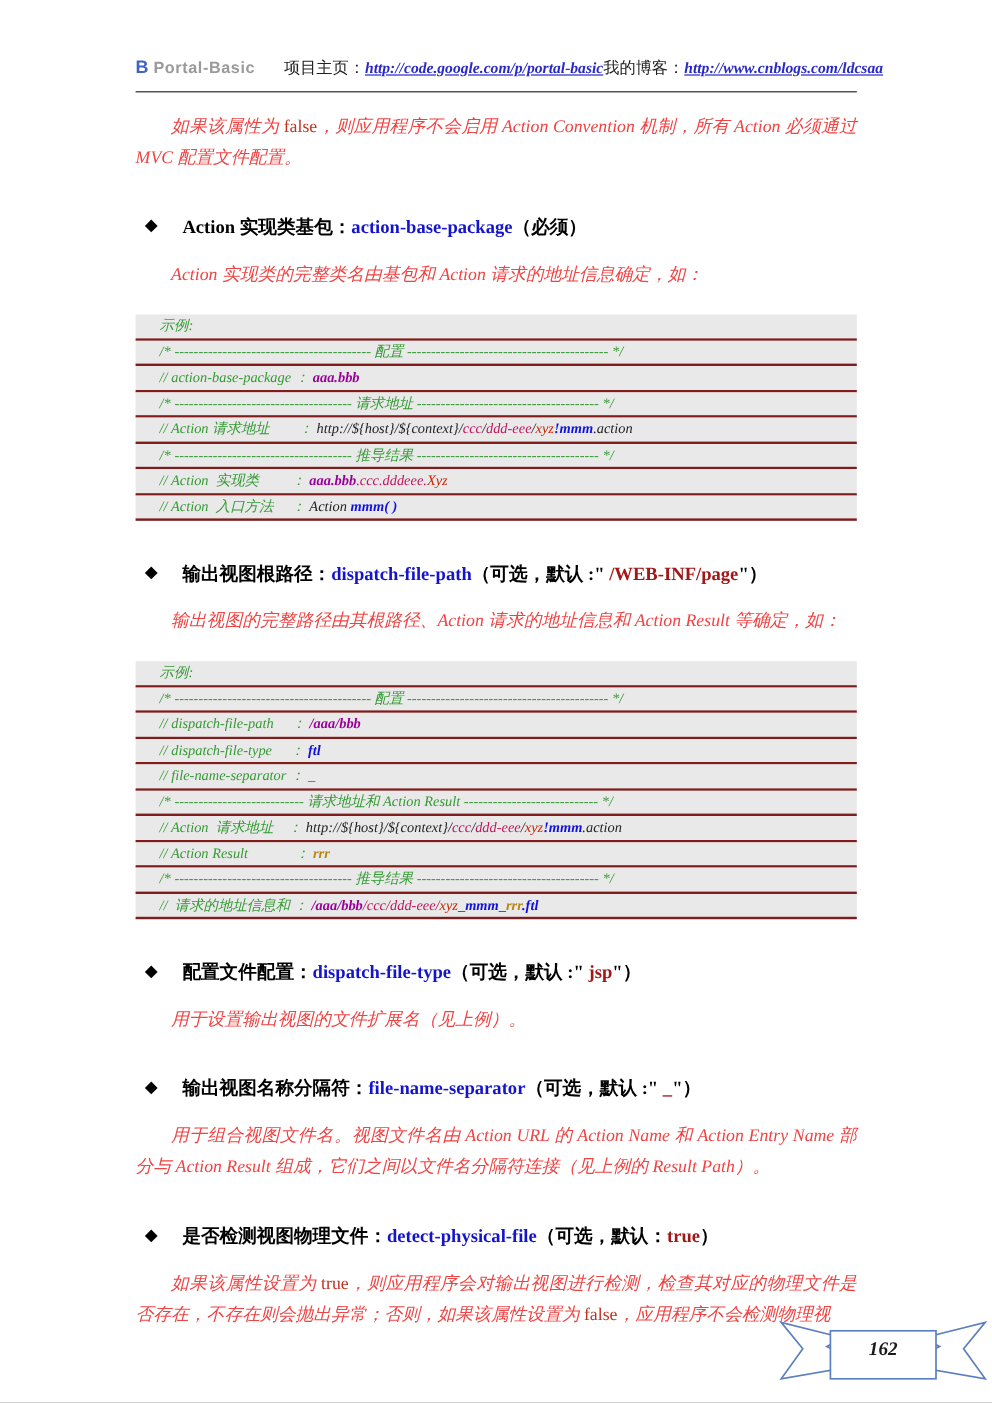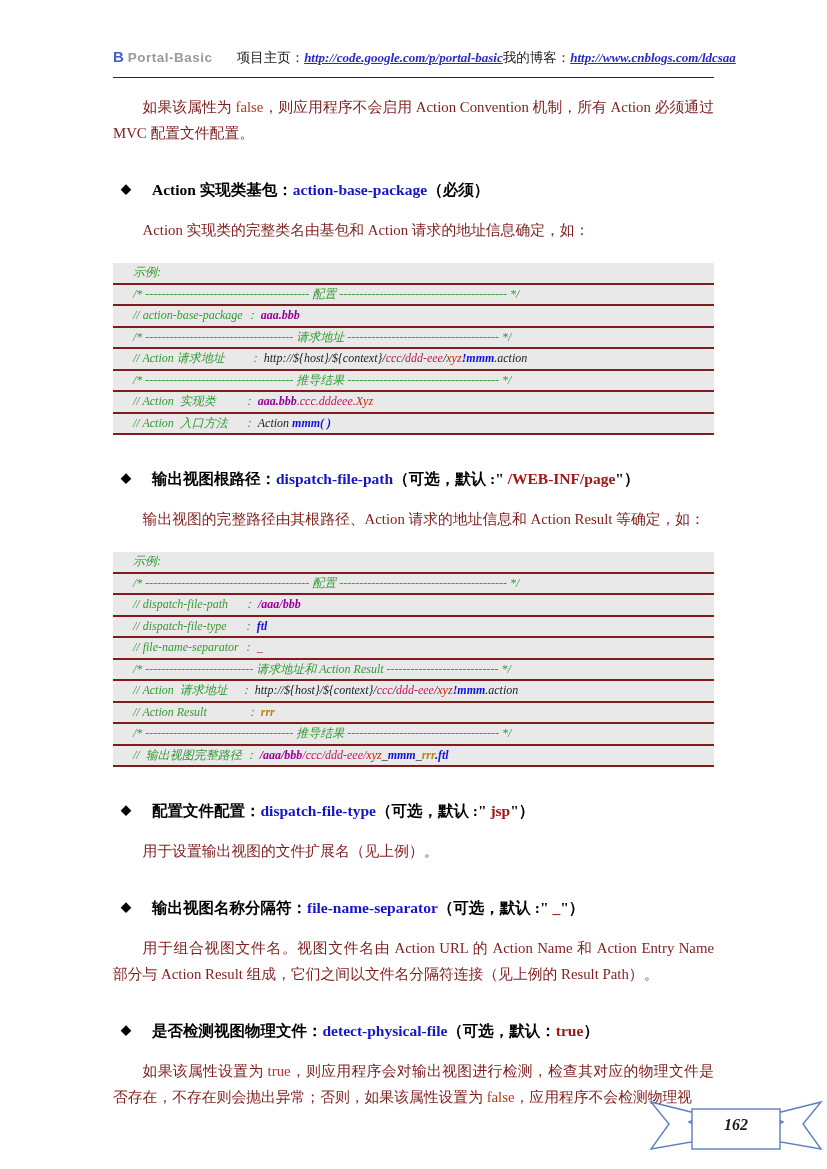--- a/index.html
+++ b/index.html
@@ -26,21 +26,21 @@
   }
   .hdr-label{color:#222;}
   .hdr a{color:#2929c8;font-style:italic;text-decoration:underline;font-weight:bold;font-size:13px;}
   .hdr .gap{width:26px;display:inline-block;}
   .hdr-rule{border:none;border-top:1.5px solid #2b2b2b;margin:10px 0 0 0;}
   
   .para{
     font-size:14.8px;line-height:26px;text-align:justify;
     text-indent:2em;margin:16px 0 0 0;
   }
-  .seg-t{color:#7f1d1d;}
+  .seg-t{color:#ef4444;font-style:italic;}
   .seg-x{color:#bf3222;}
   
   .sec-h{
     font-size:15.5px;font-weight:bold;margin:34px 0 0 0;
     padding-left:39px;position:relative;white-space:nowrap;
   }
   .diamond{
     position:absolute;left:8px;top:1px;font-size:13px;color:#000;
   }
   .seg-hk{color:#000;}
@@ -112,21 +112,21 @@
       <div class="code">
         <div class="code-row"><span class="seg-g">示例:</span></div>
         <div class="code-row"><span class="seg-g">/* ----------------------------------------- 配置 ------------------------------------------ */</span></div>
         <div class="code-row"><span class="seg-g">// dispatch-file-path　 ： </span><span class="seg-p">/aaa/bbb</span></div>
         <div class="code-row"><span class="seg-g">// dispatch-file-type　 ： </span><span class="seg-b">ftl</span></div>
         <div class="code-row"><span class="seg-g">// file-name-separator ： </span><span class="seg-n">_</span></div>
         <div class="code-row"><span class="seg-g">/* --------------------------- 请求地址和 Action Result ---------------------------- */</span></div>
         <div class="code-row"><span class="seg-g">// Action  请求地址　： </span><span class="seg-k">http://${host}/${context}/</span><span class="seg-n">ccc</span><span class="seg-k">/</span><span class="seg-n">ddd-eee</span><span class="seg-k">/</span><span class="seg-r">xyz</span><span class="seg-b">!mmm</span><span class="seg-k">.action</span></div>
         <div class="code-row"><span class="seg-g">// Action Result　　　 ： </span><span class="seg-o">rrr</span></div>
         <div class="code-row"><span class="seg-g">/* ------------------------------------- 推导结果 -------------------------------------- */</span></div>
-        <div class="code-row"><span class="seg-g">//  输出视图完整路径 ： </span><span class="seg-p">/aaa/bbb</span><span class="seg-n">/ccc/ddd-eee/</span><span class="seg-r">xyz</span><span class="seg-k">_</span><span class="seg-b">mmm</span><span class="seg-k">_</span><span class="seg-o">rrr</span><span class="seg-b">.ftl</span></div>
+        <div class="code-row"><span class="seg-g">//  请求的地址信息和 ： </span><span class="seg-p">/aaa/bbb</span><span class="seg-n">/ccc/ddd-eee/</span><span class="seg-r">xyz</span><span class="seg-k">_</span><span class="seg-b">mmm</span><span class="seg-k">_</span><span class="seg-o">rrr</span><span class="seg-b">.ftl</span></div>
       </div>
       <div class="sec-h"><span class="diamond">◆</span><span class="seg-hk">配置文件配置：</span><span class="seg-hb">dispatch-file-type</span><span class="seg-hk">（可选，默认 :" </span><span class="seg-hr">jsp</span><span class="seg-hk">"）</span></div>
       <p class="para"><span class="seg-t">用于设置输出视图的文件扩展名（见上例）。</span></p>
       <div class="sec-h"><span class="diamond">◆</span><span class="seg-hk">输出视图名称分隔符：</span><span class="seg-hb">file-name-separator</span><span class="seg-hk">（可选，默认 :" </span><span class="seg-hr">_</span><span class="seg-hk">"）</span></div>
       <p class="para"><span class="seg-t">用于组合视图文件名。视图文件名由 Action URL 的 Action Name 和 Action Entry Name 部分与 Action Result 组成，它们之间以文件名分隔符连接（见上例的 Result Path）。</span></p>
       <div class="sec-h"><span class="diamond">◆</span><span class="seg-hk">是否检测视图物理文件：</span><span class="seg-hb">detect-physical-file</span><span class="seg-hk">（可选，默认：</span><span class="seg-hr">true</span><span class="seg-hk">）</span></div>
       <p class="para"><span class="seg-t">如果该属性设置为 </span><span class="seg-x">true</span><span class="seg-t">，则应用程序会对输出视图进行检测，检查其对应的物理文件是否存在，不存在则会抛出异常；否则，如果该属性设置为 </span><span class="seg-x">false</span><span class="seg-t">，应用程序不会检测物理视</span></p>
     </div>
 
   <div class="ribbon-wrap">

